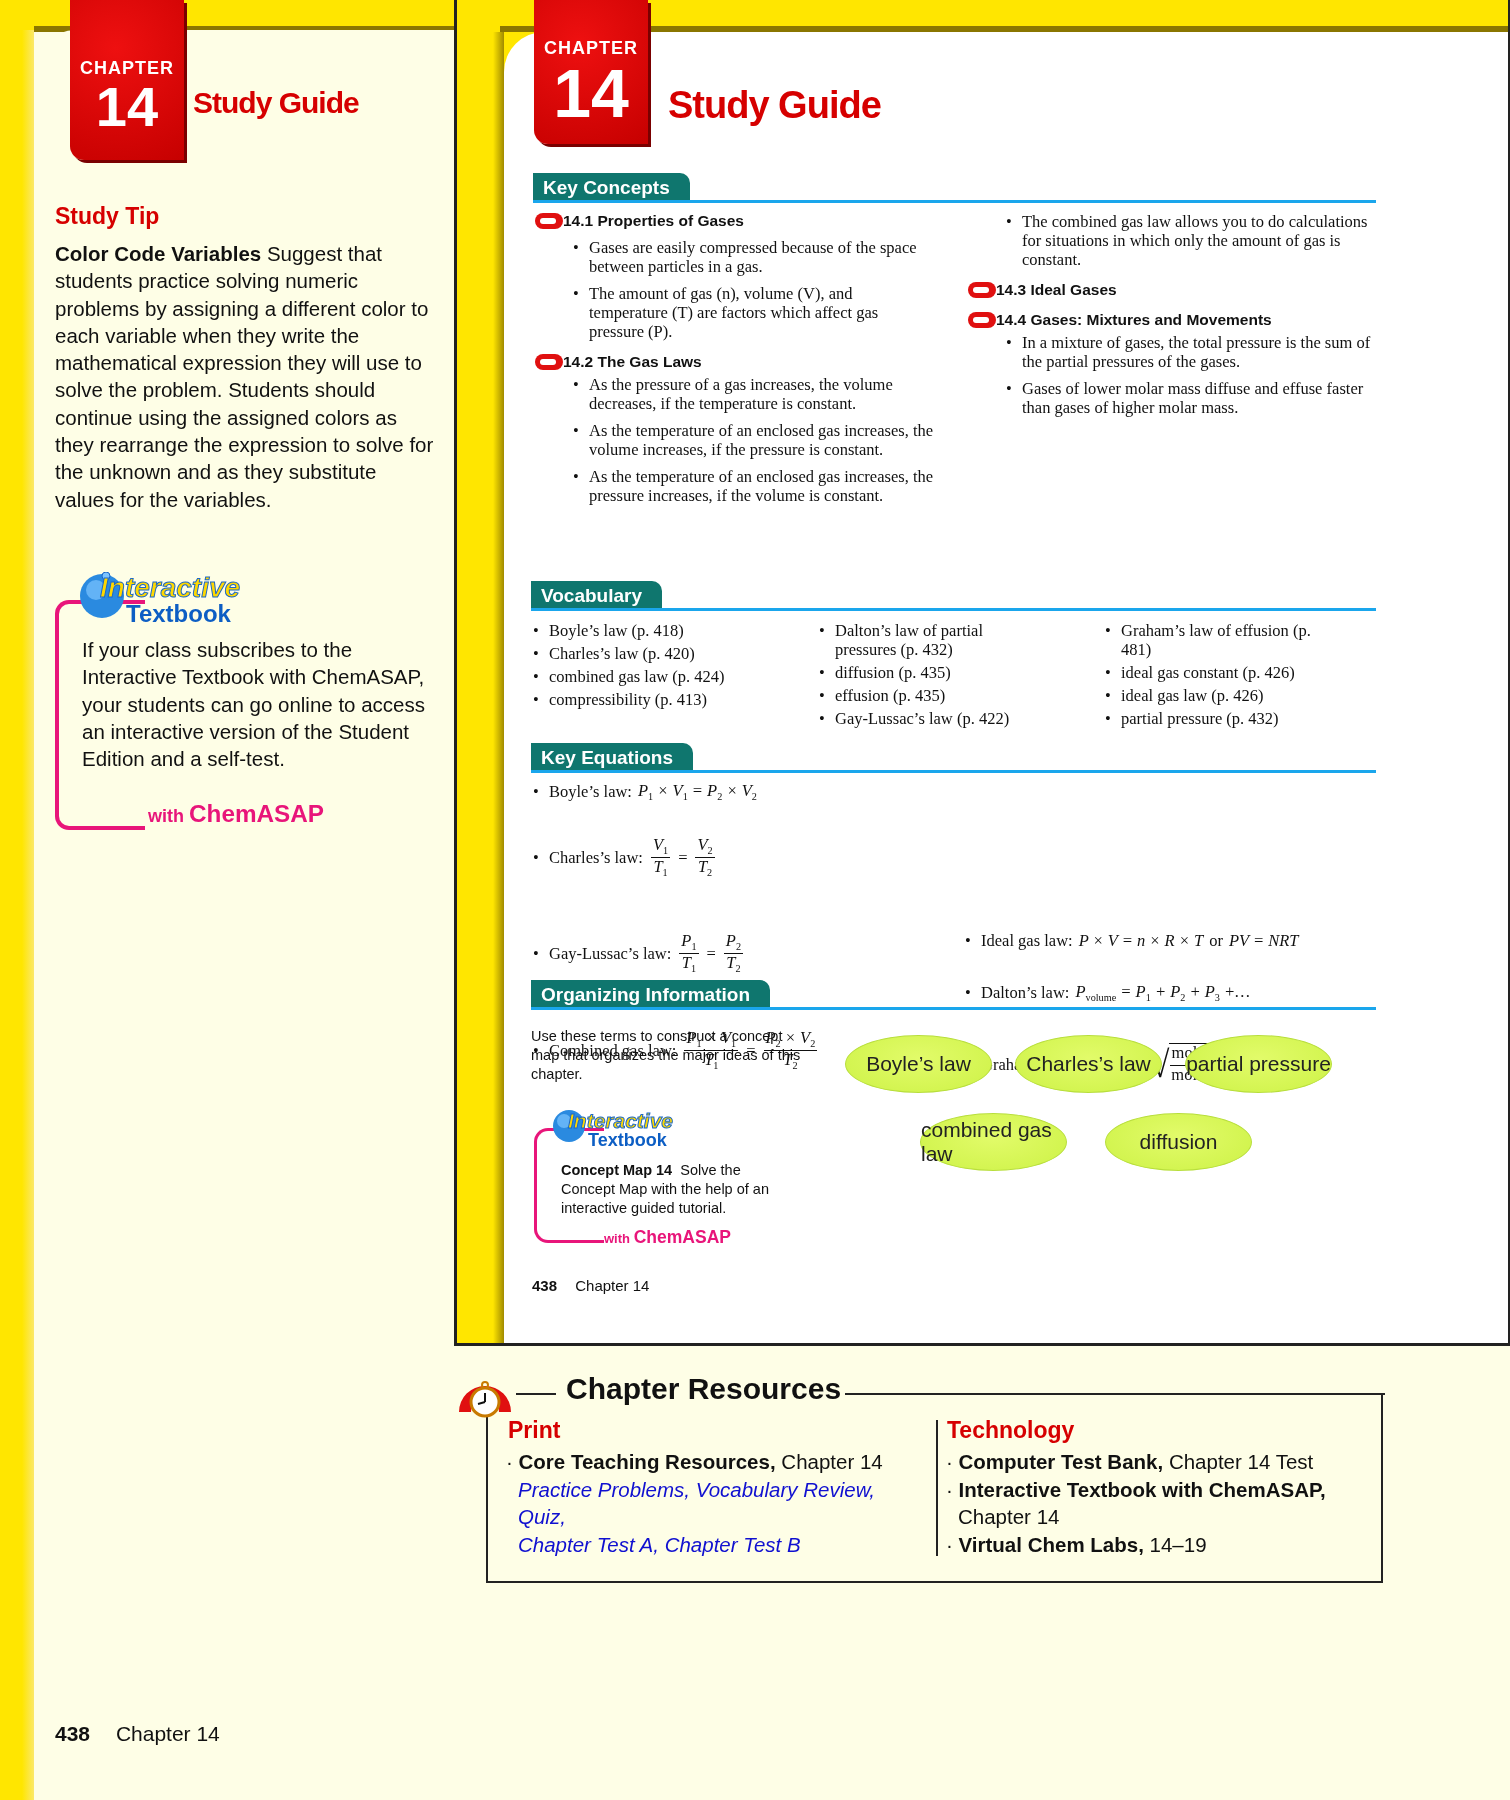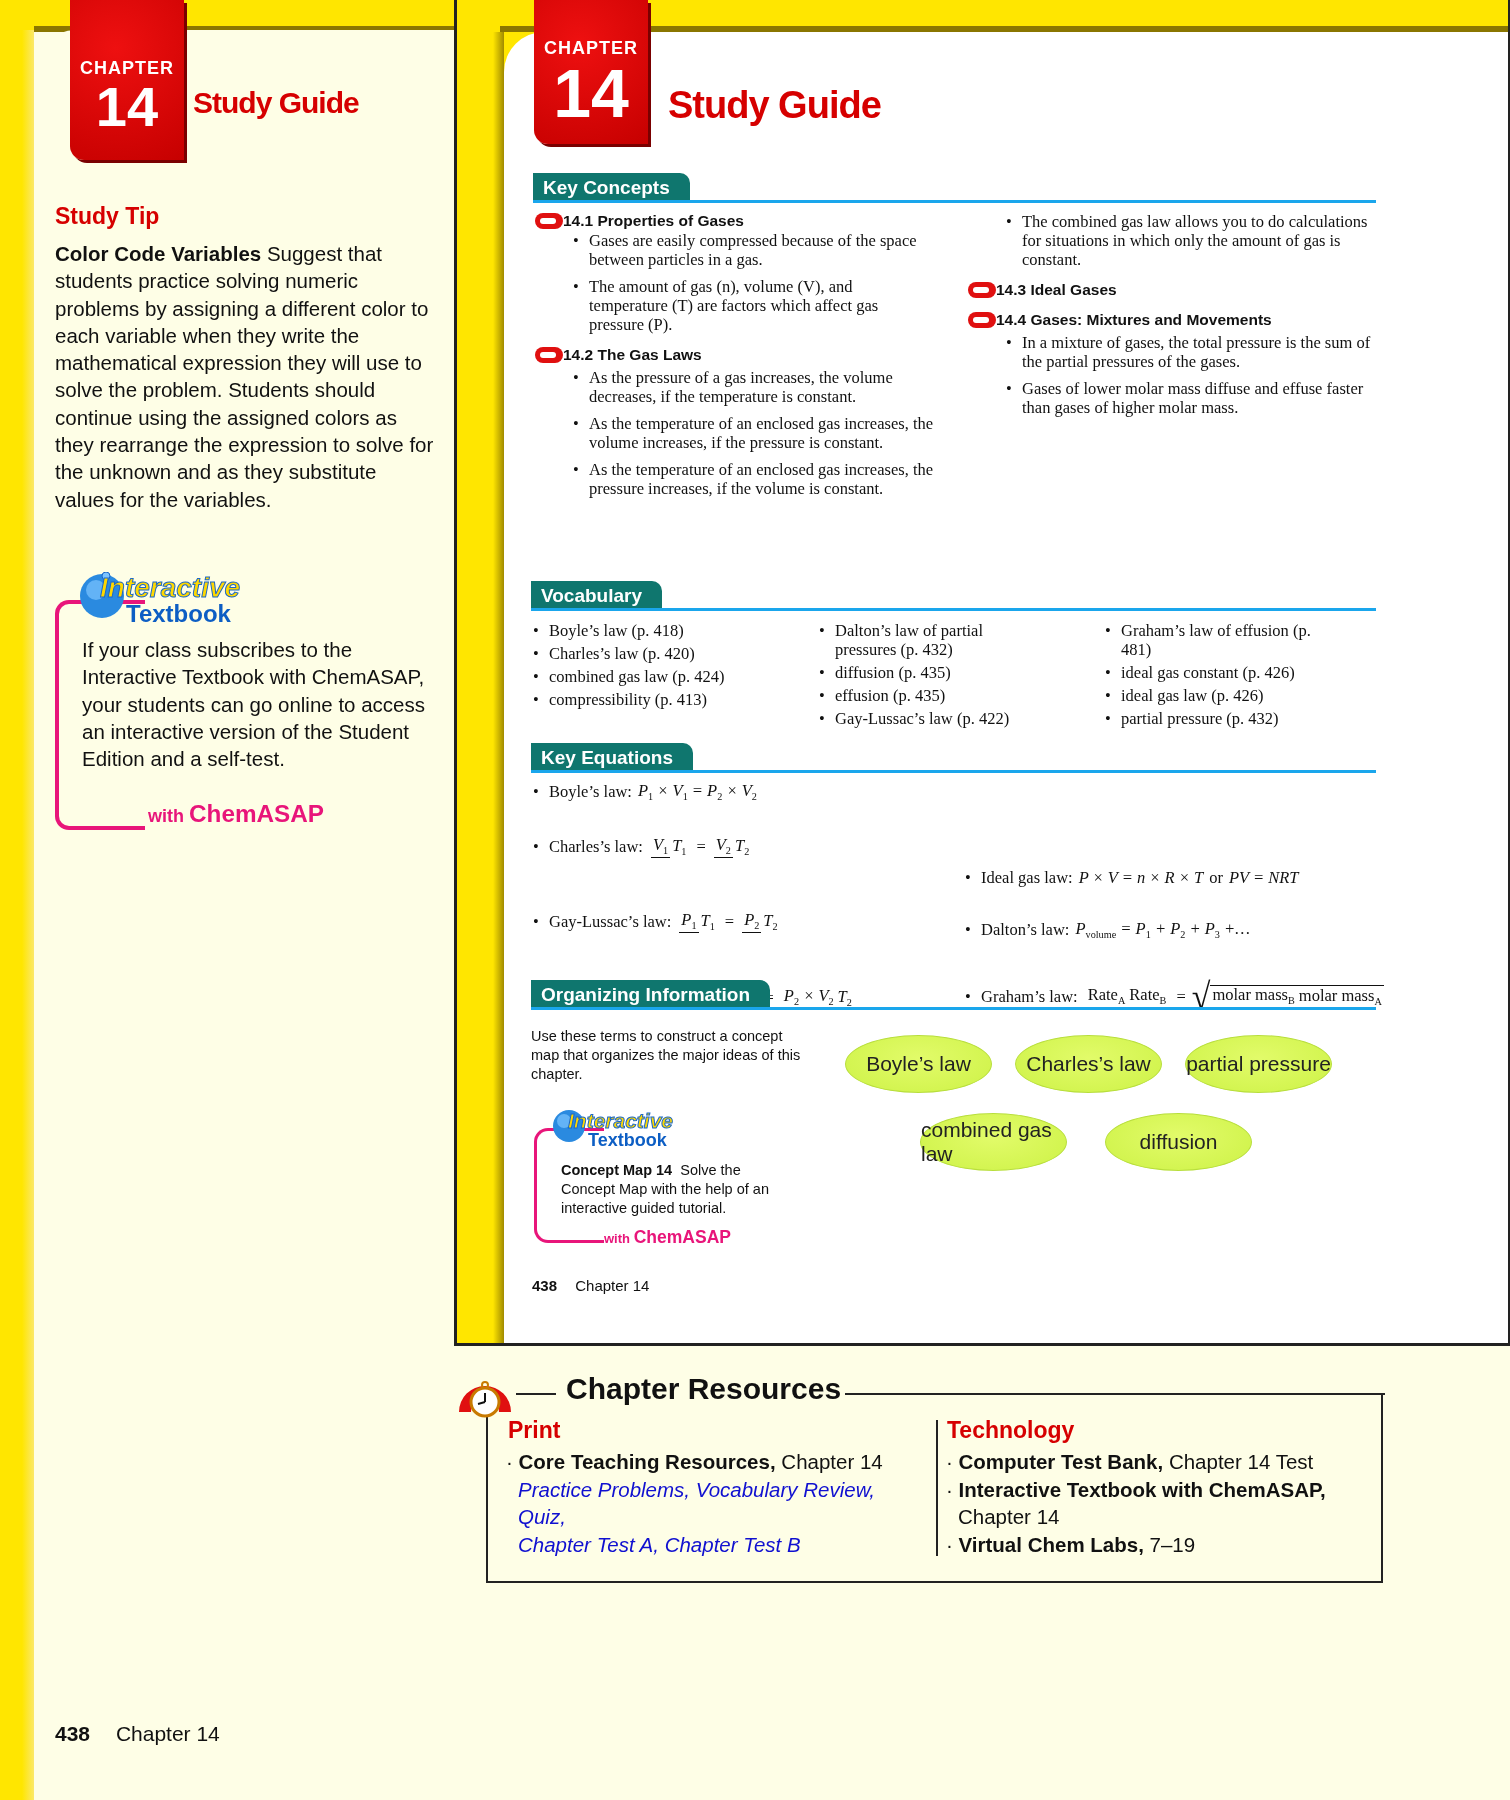--- a/index.html
+++ b/index.html
@@ -39,21 +39,21 @@
   .sec-line{position:absolute;left:0;right:0;bottom:0;height:3px;background:#1aa6ec}
   .kc-head{font-family:"Liberation Sans",sans-serif;font-weight:bold;font-size:15.5px;display:flex;align-items:center;gap:0}
   .key-icon{width:28px;height:16px;border-radius:8px;background:#e01010;position:relative;display:inline-block;flex:none}
   .key-icon::after{content:"";position:absolute;left:5px;top:5px;width:16px;height:6px;background:#fff;border-radius:3px}
   .bul{font-family:"Liberation Serif",serif;font-size:16.5px;line-height:19px;position:relative;padding-left:18px;color:#111}
   .bul::before{content:"•";position:absolute;left:2px;top:0}
   .bul + .bul{margin-top:8px}
   .vocab .bul + .bul{margin-top:4px}
   .eq{font-family:"Liberation Serif",serif;font-size:16.5px;display:flex;align-items:center;gap:6px;position:relative;padding-left:18px}
   .eq::before{content:"•";position:absolute;left:2px}
-  .frac{display:inline-flex;flex-direction:row;align-items:center;vertical-align:middle;font-style:italic;line-height:1.05;margin:0 2px}
+  .frac{display:inline-flex;flex-direction:column;align-items:center;vertical-align:middle;font-style:italic;line-height:1.05;margin:0 2px}
   .frac .n{border-bottom:1px solid #111;padding:0 2px}
   .frac .d{padding:0 2px}
   .it{font-style:italic}
   sub{font-size:0.62em;font-style:normal}
   .sqrt{display:inline-flex;align-items:center}
   .sqrt .rad{font-size:34px;line-height:1;font-style:normal;transform:scaleY(1.1)}
   .sqrt .frac{border-top:1px solid #111;margin-left:0}
   .bubble{position:absolute;border-radius:50%;background:radial-gradient(ellipse at 50% 40%,#e2fb6a,#cdf246);border:1px solid #b8de3c;display:flex;align-items:center;justify-content:center;font-family:"Liberation Sans",sans-serif;font-size:21px;color:#222}
   
   #cr-box{left:486px;top:1393px;width:897px;height:190px;border:2px solid #222;border-top:none}
@@ -116,21 +116,21 @@
 <div class="abs sec-head" style="left:533px;top:173px;width:843px">
   <span class="sec-tab">Key Concepts</span>
   <div class="sec-line"></div>
 </div>
 
 <div class="abs" style="left:535px;top:212px;width:400px">
   <div class="kc-head">
       <span class="key-icon"></span>
       <span>14.1 Properties of Gases</span>
     </div>
-  <div style="margin-left:36px;margin-top:1px">
+  <div style="margin-left:36px;margin-top:8px">
     <div class="bul">Gases are easily compressed because of the space between particles in a gas.</div>
     <div class="bul">The amount of gas (n), volume (V), and temperature (T) are factors which affect gas pressure (P).</div>
   </div>
   <div class="kc-head" style="margin-top:12px">
       <span class="key-icon"></span>
       <span>14.2 The Gas Laws</span>
     </div>
   <div style="margin-left:36px;margin-top:4px">
     <div class="bul">As the pressure of a gas increases, the volume decreases, if the temperature is constant.</div>
     <div class="bul">As the temperature of an enclosed gas increases, the volume increases, if the pressure is constant.</div>
@@ -299,14 +299,14 @@
   <div class="cr-blue" style="padding-left:12px">
     <span>Practice Problems</span>, <span>Vocabulary Review</span>, <span>Quiz</span>,<br>
     <span>Chapter Test A</span>, <span>Chapter Test B</span>
   </div>
 </div>
 <div class="abs" style="left:936px;top:1420px;width:2px;height:136px;background:#222"></div>
 <div class="abs cr-red" style="left:947px;top:1417px">Technology</div>
 <div class="abs cr-line" style="left:946px;top:1448px;width:430px">
   <div>· <b>Computer Test Bank,</b><span> Chapter 14 Test</span></div>
   <div style="padding-left:12px;text-indent:-12px">· <b>Interactive Textbook with ChemASAP,</b><br><span> Chapter 14</span></div>
-  <div>· <b>Virtual Chem Labs,</b><span> 7–19</span></div>
+  <div>· <b>Virtual Chem Labs,</b><span> 14–19</span></div>
 </div>
 
 </body></html>

